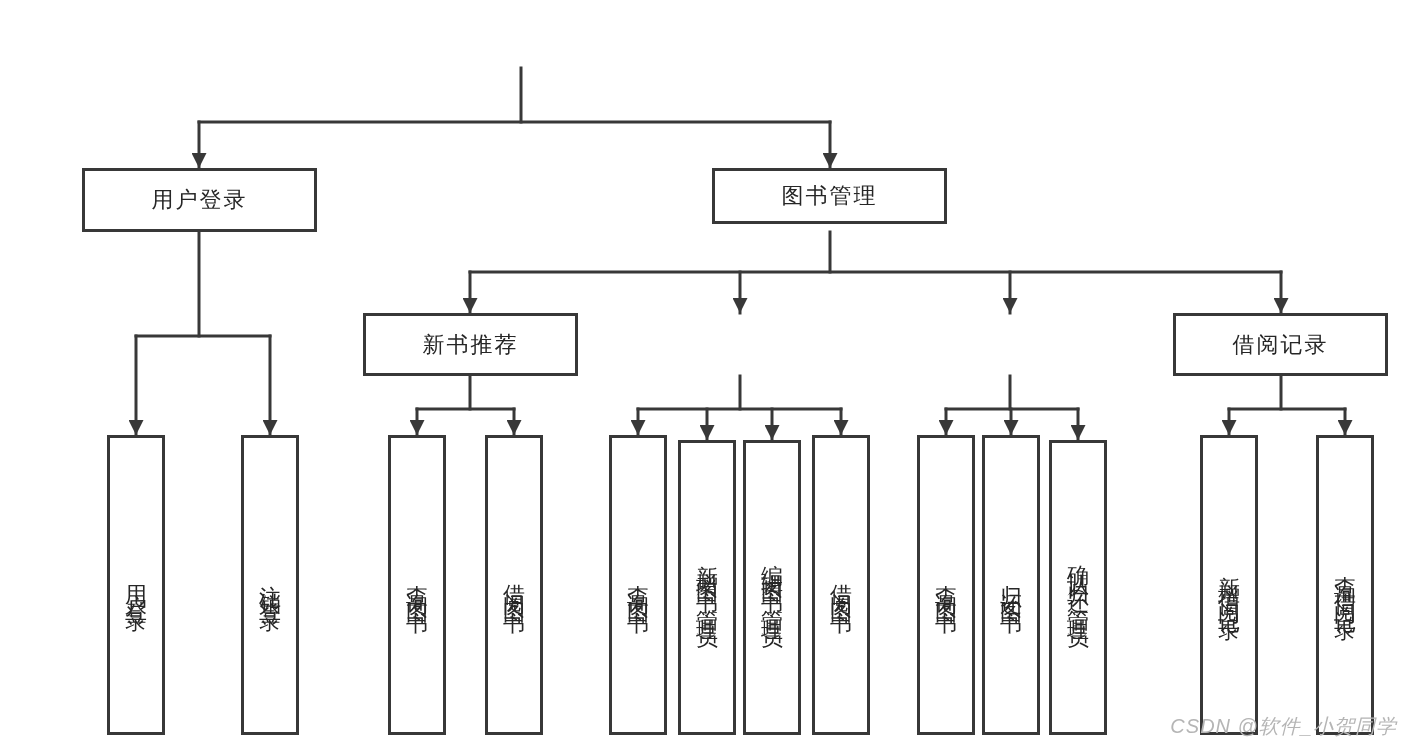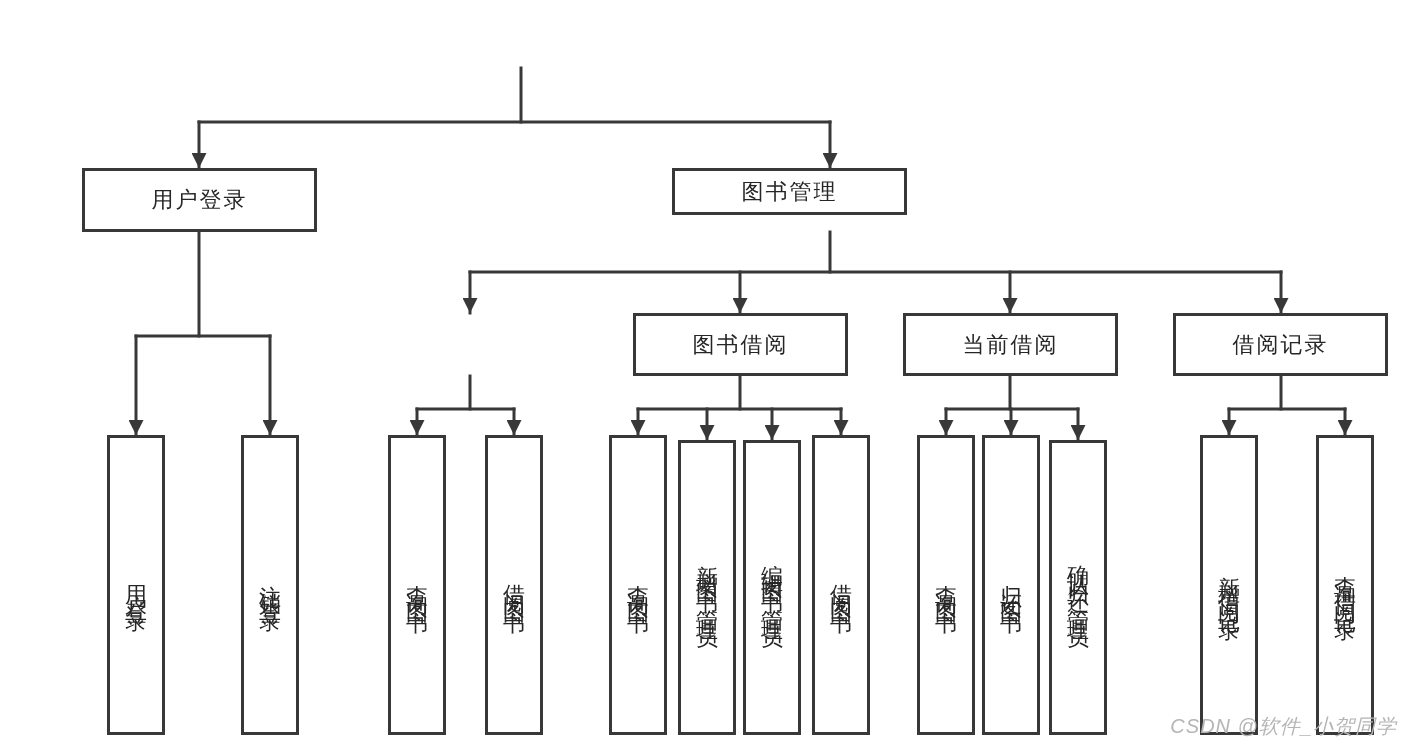--- a/index.html
+++ b/index.html
@@ -107,24 +107,23 @@
     <line x1="1078" y1="409" x2="1078" y2="440" marker-end="url(#arrow)"></line>
 
     <line x1="1281" y1="376" x2="1281" y2="409"></line>
     <line x1="1229" y1="409" x2="1345" y2="409"></line>
     <line x1="1229" y1="409" x2="1229" y2="435" marker-end="url(#arrow)"></line>
     <line x1="1345" y1="409" x2="1345" y2="435" marker-end="url(#arrow)"></line>
   </svg>
 
 
   <div class="hbox" style="left:82px; top:168px; width:235px; height:64px;">用户登录</div>
-  <div class="hbox" style="left:672px; top:168px; width:235px; height:47px;">图书管理</div>
+  <div class="hbox" style="left:712px; top:168px; width:235px; height:56px;">图书管理</div>
 
-  <div class="hbox" style="left:633px; top:313px; width:215px; height:63px;">图书借阅</div>
-  <div class="hbox" style="left:903px; top:313px; width:215px; height:63px;">当前借阅</div>
+  <div class="hbox" style="left:363px; top:313px; width:215px; height:63px;">新书推荐</div>
   <div class="hbox" style="left:1173px; top:313px; width:215px; height:63px;">借阅记录</div>
 
   <div class="vbox" style="left:107px; top:435px; height:300px;">
     <span class="vlabel">用户登录</span>
   </div>
   <div class="vbox" style="left:241px; top:435px; height:300px;">
     <span class="vlabel">注销登录</span>
   </div>
   <div class="vbox" style="left:388px; top:435px; height:300px;">
     <span class="vlabel">查询图书</span>

